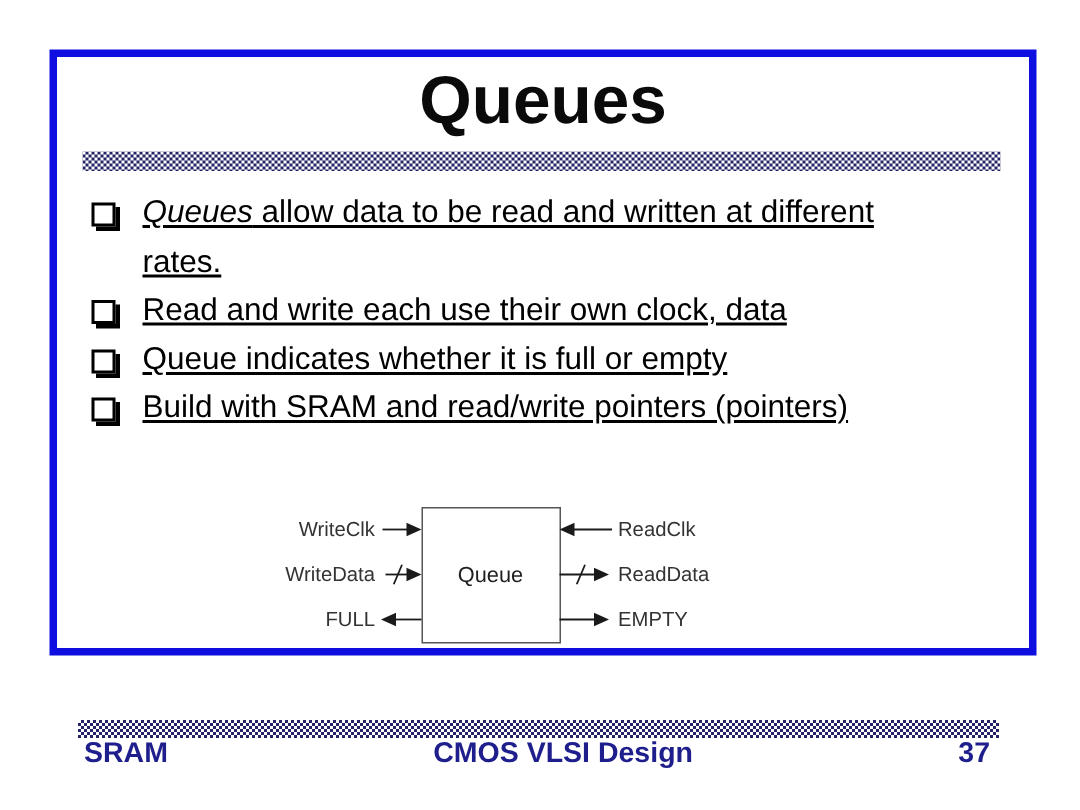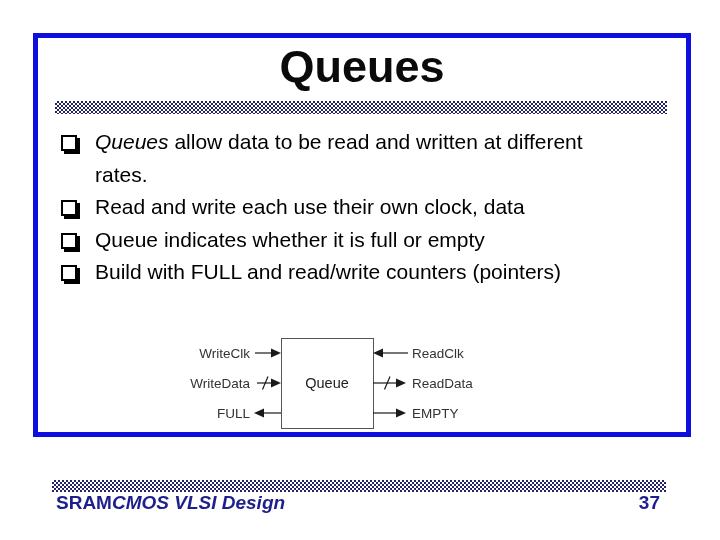--- a/index.html
+++ b/index.html
@@ -15,21 +15,21 @@
   .title{
     position:absolute;left:0;right:0;top:4px;height:50px;
     text-align:center;font-size:45px;line-height:50px;font-weight:bold;
     color:#0a0a0a;letter-spacing:0px;
   }
   .hatch{
     background-image:repeating-conic-gradient(#232366 0% 25%, #ffffff 0% 50%);
     background-size:4px 4px;
   }
   .title-rule{position:absolute;left:17px;top:63px;width:612px;height:13px;}
-  .bullets{position:absolute;left:20px;top:88px;width:612px;}
+  .bullets{position:absolute;left:20px;top:88px;width:612px;text-decoration:underline;}
   .bullet-row{display:flex;align-items:flex-start;}
   .bullet-cell{width:37px;flex:0 0 37px;height:32.5px;position:relative;}
   .bullet-sq{
     position:absolute;left:3px;top:9px;width:12px;height:12px;
     background:#ffffff;border:2px solid #000;box-shadow:3px 3px 0 0 #000;
   }
   .bullet-text{
     flex:1;font-size:21px;line-height:32.5px;color:#000;
   }
   .bullet-text i{font-style:italic;}
@@ -39,21 +39,21 @@
     font-size:13.5px;fill:#333;
   }
   .diagram text.boxlabel{font-size:14.5px;fill:#222;}
   .footer-rule{position:absolute;left:14px;top:442px;width:614px;height:12px;}
   .footer-row{
     position:absolute;left:18px;right:26px;top:456px;height:18px;
     display:flex;align-items:center;
     font-size:19px;font-weight:bold;color:#1e1e8c;
   }
   .footer-left{flex:0 0 auto;}
-  .footer-center{flex:1 1 auto;text-align:left;font-style:italic;}
+  .footer-center{flex:1 1 auto;text-align:center;}
   .footer-right{flex:0 0 auto;}
 </style>
 </head>
 <body>
 
 <div class="slide">
 
   <div class="title">Queues</div>
 
   <div class="hatch title-rule"></div>
@@ -86,21 +86,21 @@
       <div class="bullet-text">
         <div>Queue indicates whether it is full or empty</div>
       </div>
     </div>
 
     <div class="bullet-row">
       <div class="bullet-cell">
           <span class="bullet-sq"></span>
         </div>
       <div class="bullet-text">
-        <div>Build with FULL and read/write counters (pointers)</div>
+        <div>Build with SRAM and read/write pointers (pointers)</div>
       </div>
     </div>
 
   </div>
 
   <svg class="diagram" width="310" height="140" viewBox="0 0 310 140">
 
     <rect x="111.5" y="38.5" width="92" height="90" fill="#ffffff" stroke="#555" stroke-width="1"></rect>
     <text class="boxlabel" x="157" y="88" text-anchor="middle">Queue</text>
 

